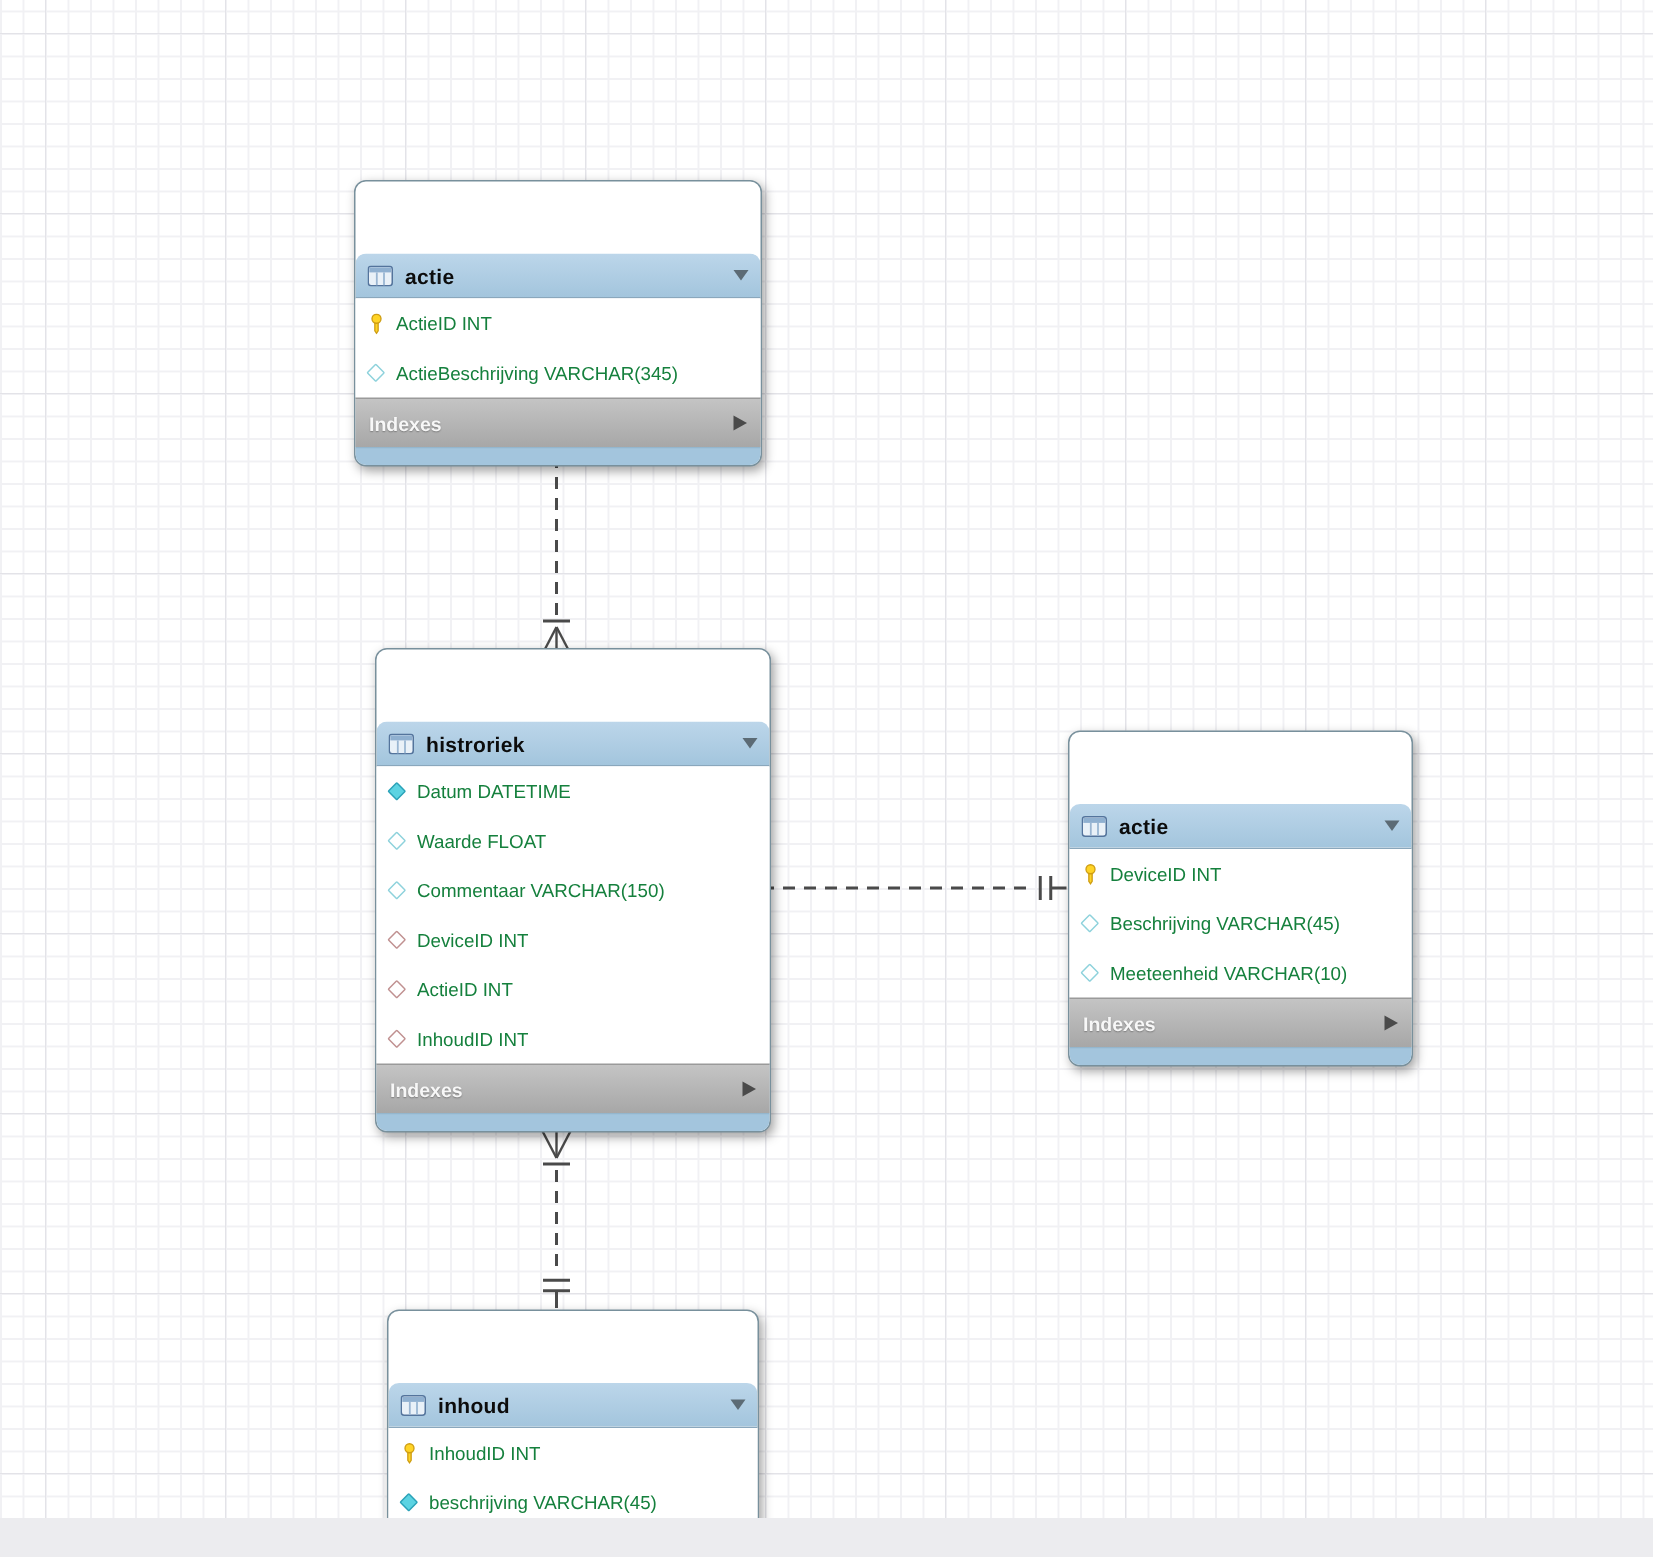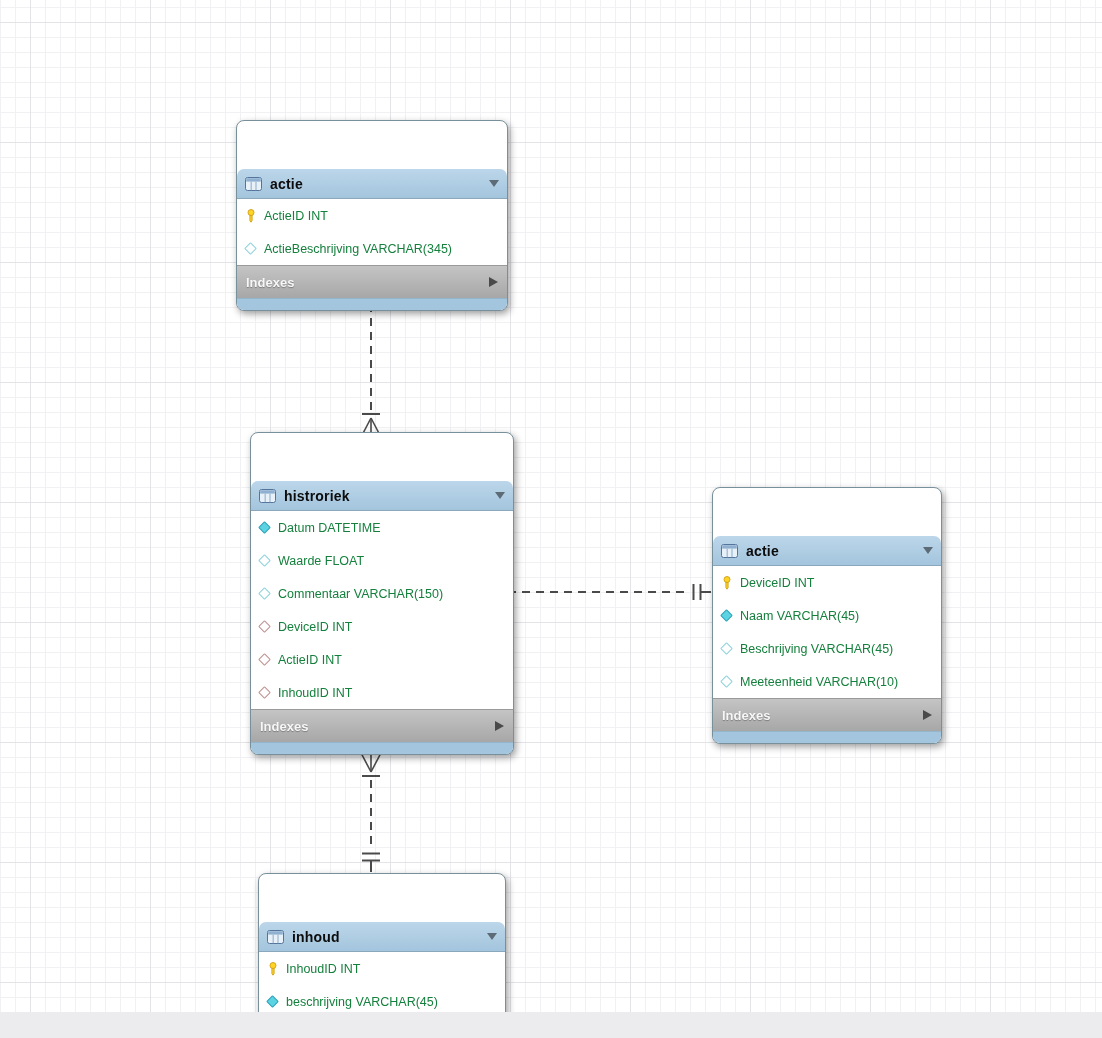--- a/index.html
+++ b/index.html
@@ -218,26 +218,20 @@
     <span class="icon-cell">
               <svg width="10" height="14" viewBox="0 0 10 14">
                 <path d="M3.9 6 L3.9 11.6 L5 13.2 L6.1 11.6 L6.1 6 Z" fill="#ffd426" stroke="#cf9e14" stroke-width="0.9"></path>
                 <circle cx="5" cy="3.5" r="3" fill="#ffd426" stroke="#cf9e14" stroke-width="0.9"></circle>
               </svg>
             </span>
     <span class="col-text">DeviceID INT</span>
   </div>
           <div class="tbl-row">
     <span class="icon-cell">
-              <span class="diamond notnull"></span>
-            </span>
-    <span class="col-text">Naam VARCHAR(45)</span>
-  </div>
-          <div class="tbl-row">
-    <span class="icon-cell">
               <span class="diamond nullable"></span>
             </span>
     <span class="col-text">Beschrijving VARCHAR(45)</span>
   </div>
           <div class="tbl-row">
     <span class="icon-cell">
               <span class="diamond nullable"></span>
             </span>
     <span class="col-text">Meeteenheid VARCHAR(10)</span>
   </div>

